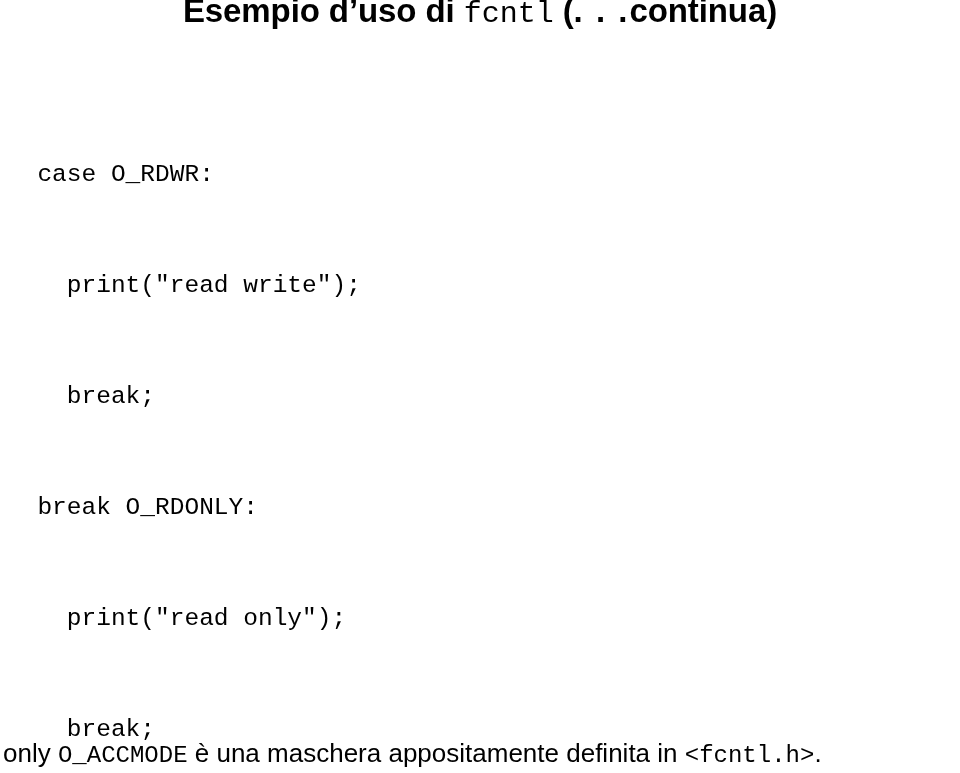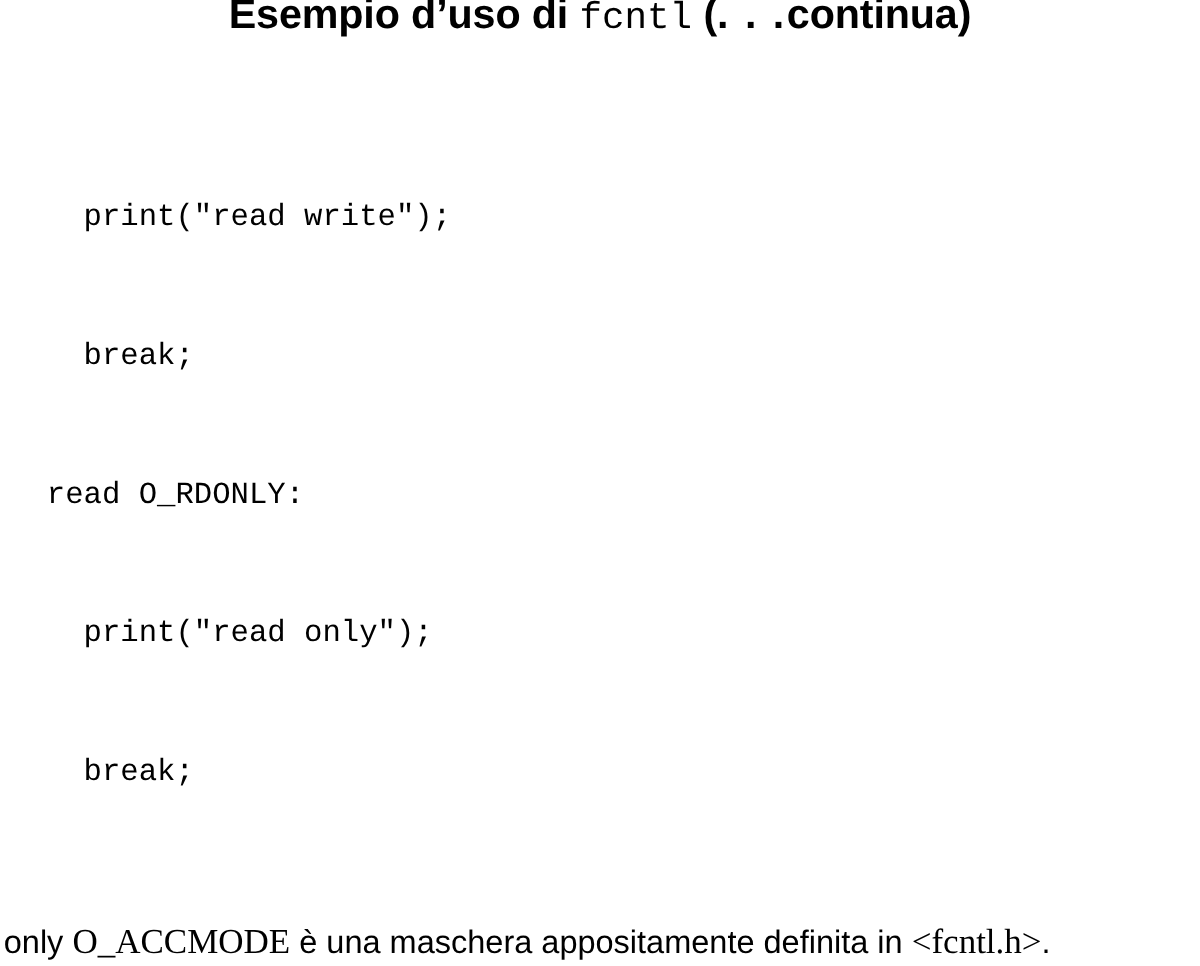--- a/index.html
+++ b/index.html
@@ -66,35 +66,36 @@
     position: absolute;
     left: 3px;
     top: 737px;
     font-family: "Liberation Sans", sans-serif;
     font-size: 26px;
     line-height: 32px;
     white-space: nowrap;
     color: #000000;
   }
   .footnote .mono {
-    font-family: Liberation Serif, serif;
-    font-size: 28px;
+    font-family: Liberation Mono, monospace;
+    font-size: 24px;
   }
 </style>
 </head>
 <body>
 
 <div class="slide-title">
   <span class="title-seg">Esempio d’uso di </span><span class="mono">fcntl</span><span class="title-seg"> (</span><span class="title-seg dots">. . .</span><span class="title-seg">continua)</span>
 </div>
 
 <div class="code-block">
+  <div class="code-line">  case O_RDWR:</div>
   <div class="code-line">    print("read write");</div>
   <div class="code-line">    break;</div>
-  <div class="code-line">  read O_RDONLY:</div>
+  <div class="code-line">  break O_RDONLY:</div>
   <div class="code-line">    print("read only");</div>
   <div class="code-line">    break;</div>
   
   
   
   
   
   
   
   

